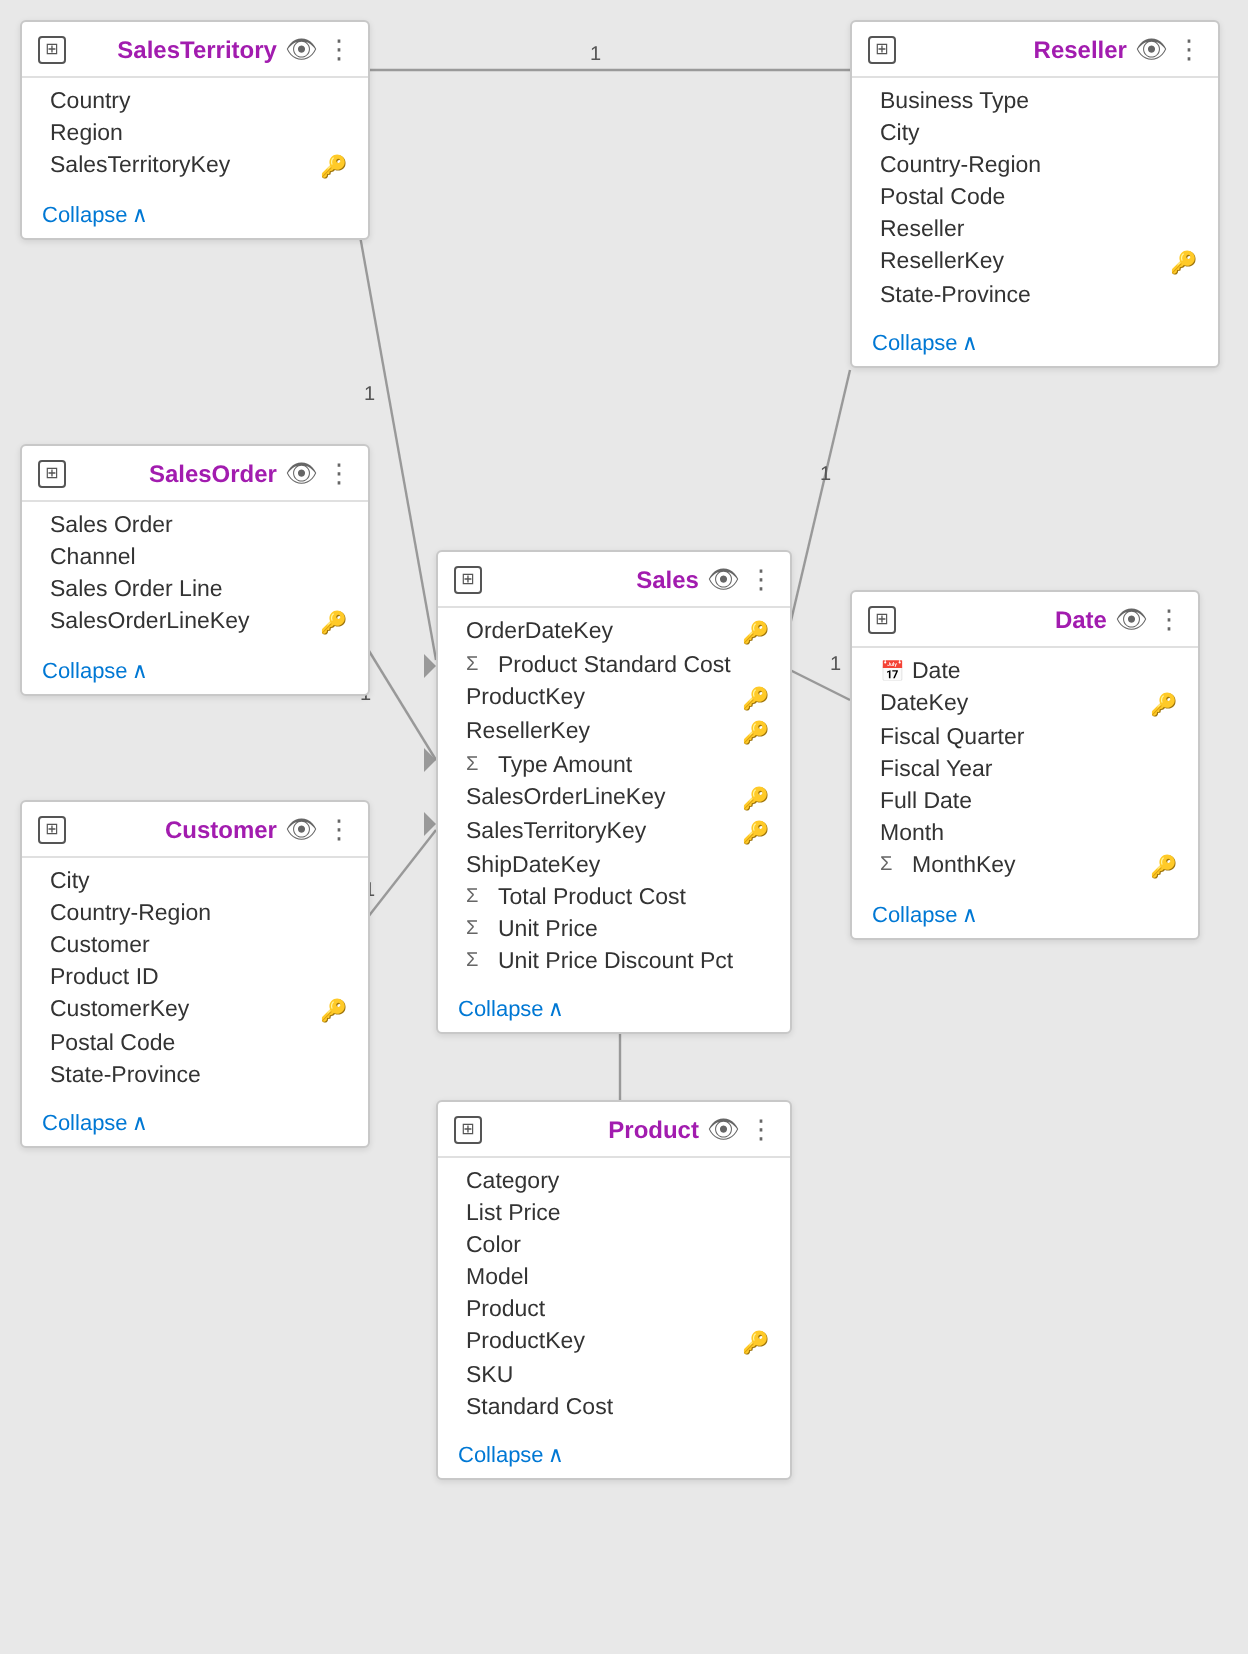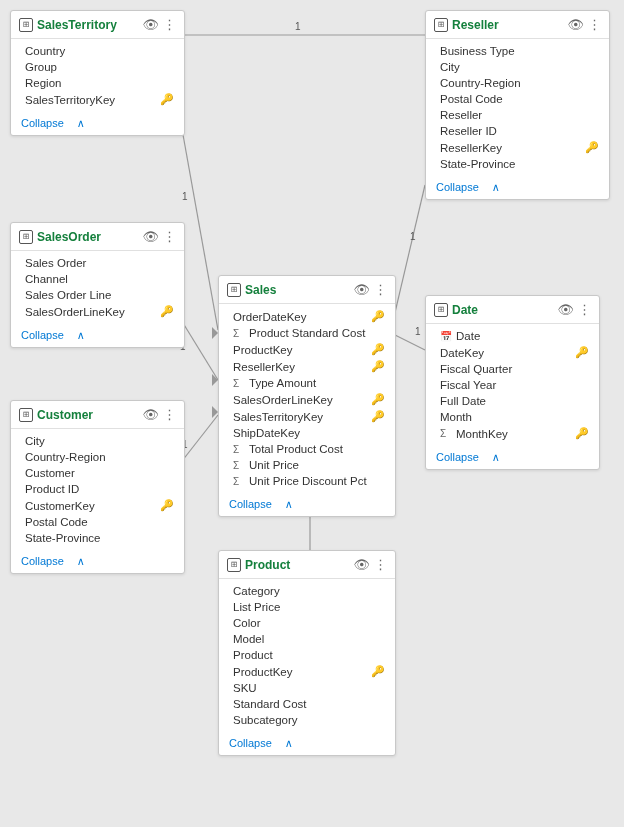--- a/index.html
+++ b/index.html
@@ -40,39 +40,39 @@
       display: inline-flex;
       align-items: center;
       justify-content: center;
       font-size: 8px;
       color: #555;
       flex-shrink: 0;
     }
     .table-title {
       font-weight: 600;
       font-size: 12px;
-      color: #15803d;
+      color: #a21caf;
       flex: 1;
+      text-align: right;
     }
     .header-actions {
       display: flex;
       gap: 4px;
       color: #555;
     }
     .header-actions span {
       cursor: pointer;
       font-size: 13px;
       color: #666;
     }
     .table-fields {
       padding: 4px 0;
     }
     .field-row {
       display: flex;
-      align-items: center;
       padding: 2px 10px 2px 14px;
       gap: 4px;
       color: #333;
       font-size: 11.5px;
     }
     .field-row .field-icon {
       width: 12px;
       font-size: 10px;
       color: #666;
       flex-shrink: 0;
@@ -83,22 +83,22 @@
     .key-icon {
       color: #888;
       font-size: 11px;
     }
     .collapse-row {
       padding: 5px 10px;
       color: #0078d4;
       font-size: 11px;
       cursor: pointer;
       display: flex;
-      align-items: flex-start;
-      gap: 13px;
+      align-items: center;
+      gap: 2px;
     }
     svg.connections {
       position: absolute;
       top: 0;
       left: 0;
       width: 624px;
       height: 827px;
       pointer-events: none;
     }
     .sigma-icon { font-size: 11px; color: #555; }
@@ -153,23 +153,20 @@
       <div class="header-actions">
         <span>👁</span>
         <span>⋮</span>
       </div>
     </div>
     <div class="table-fields">
       <div class="field-row">
         <span class="field-name">Country</span>
       </div>
       <div class="field-row">
-        <span class="field-name">Group</span>
-      </div>
-      <div class="field-row">
         <span class="field-name">Region</span>
       </div>
       <div class="field-row">
         <span class="field-name">SalesTerritoryKey</span>
         <span class="key-icon">🔑</span>
       </div>
     </div>
     <div class="collapse-row">
       <span>Collapse</span>
       <span>∧</span>
@@ -262,23 +259,20 @@
         <span class="field-name">City</span>
       </div>
       <div class="field-row">
         <span class="field-name">Country-Region</span>
       </div>
       <div class="field-row">
         <span class="field-name">Postal Code</span>
       </div>
       <div class="field-row">
         <span class="field-name">Reseller</span>
-      </div>
-      <div class="field-row">
-        <span class="field-name">Reseller ID</span>
       </div>
       <div class="field-row">
         <span class="field-name">ResellerKey</span>
         <span class="key-icon">🔑</span>
       </div>
       <div class="field-row">
         <span class="field-name">State-Province</span>
       </div>
     </div>
     <div class="collapse-row">
@@ -417,23 +411,20 @@
       <div class="field-row">
         <span class="field-name">ProductKey</span>
         <span class="key-icon">🔑</span>
       </div>
       <div class="field-row">
         <span class="field-name">SKU</span>
       </div>
       <div class="field-row">
         <span class="field-name">Standard Cost</span>
       </div>
-      <div class="field-row">
-        <span class="field-name">Subcategory</span>
-      </div>
     </div>
     <div class="collapse-row">
       <span>Collapse</span>
       <span>∧</span>
     </div>
   </div>
 
 </div>
 
 </body></html>

